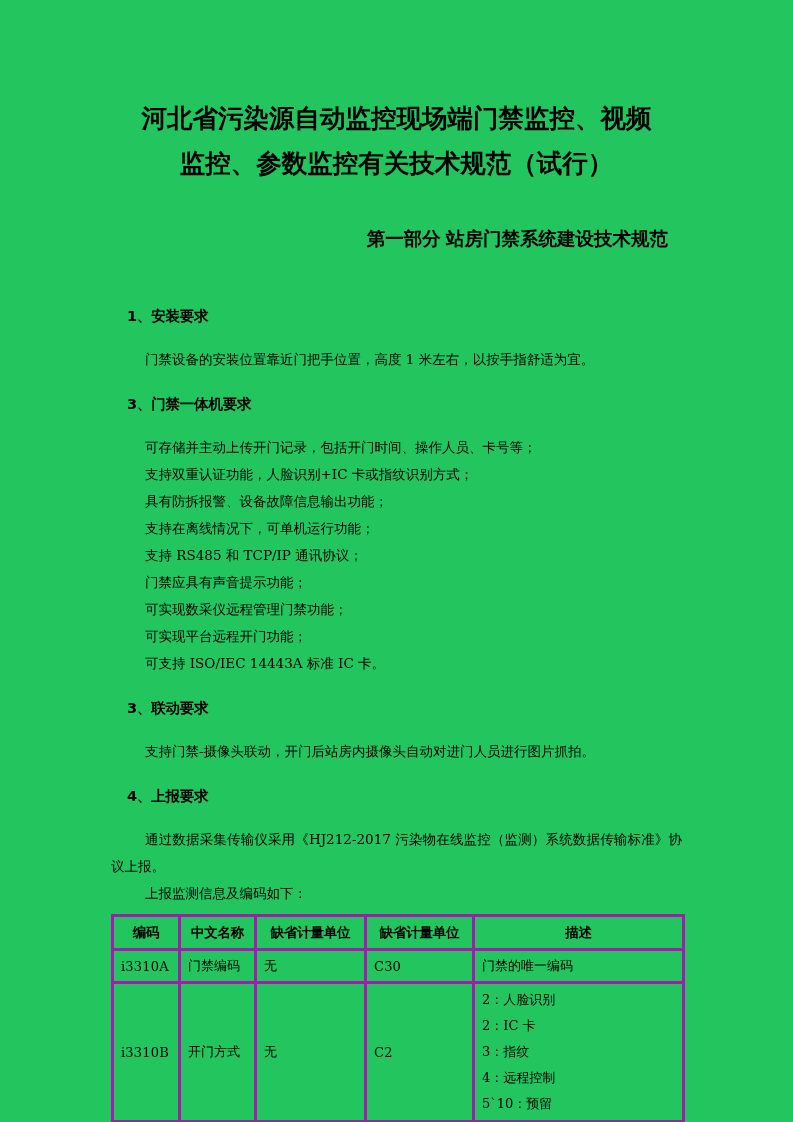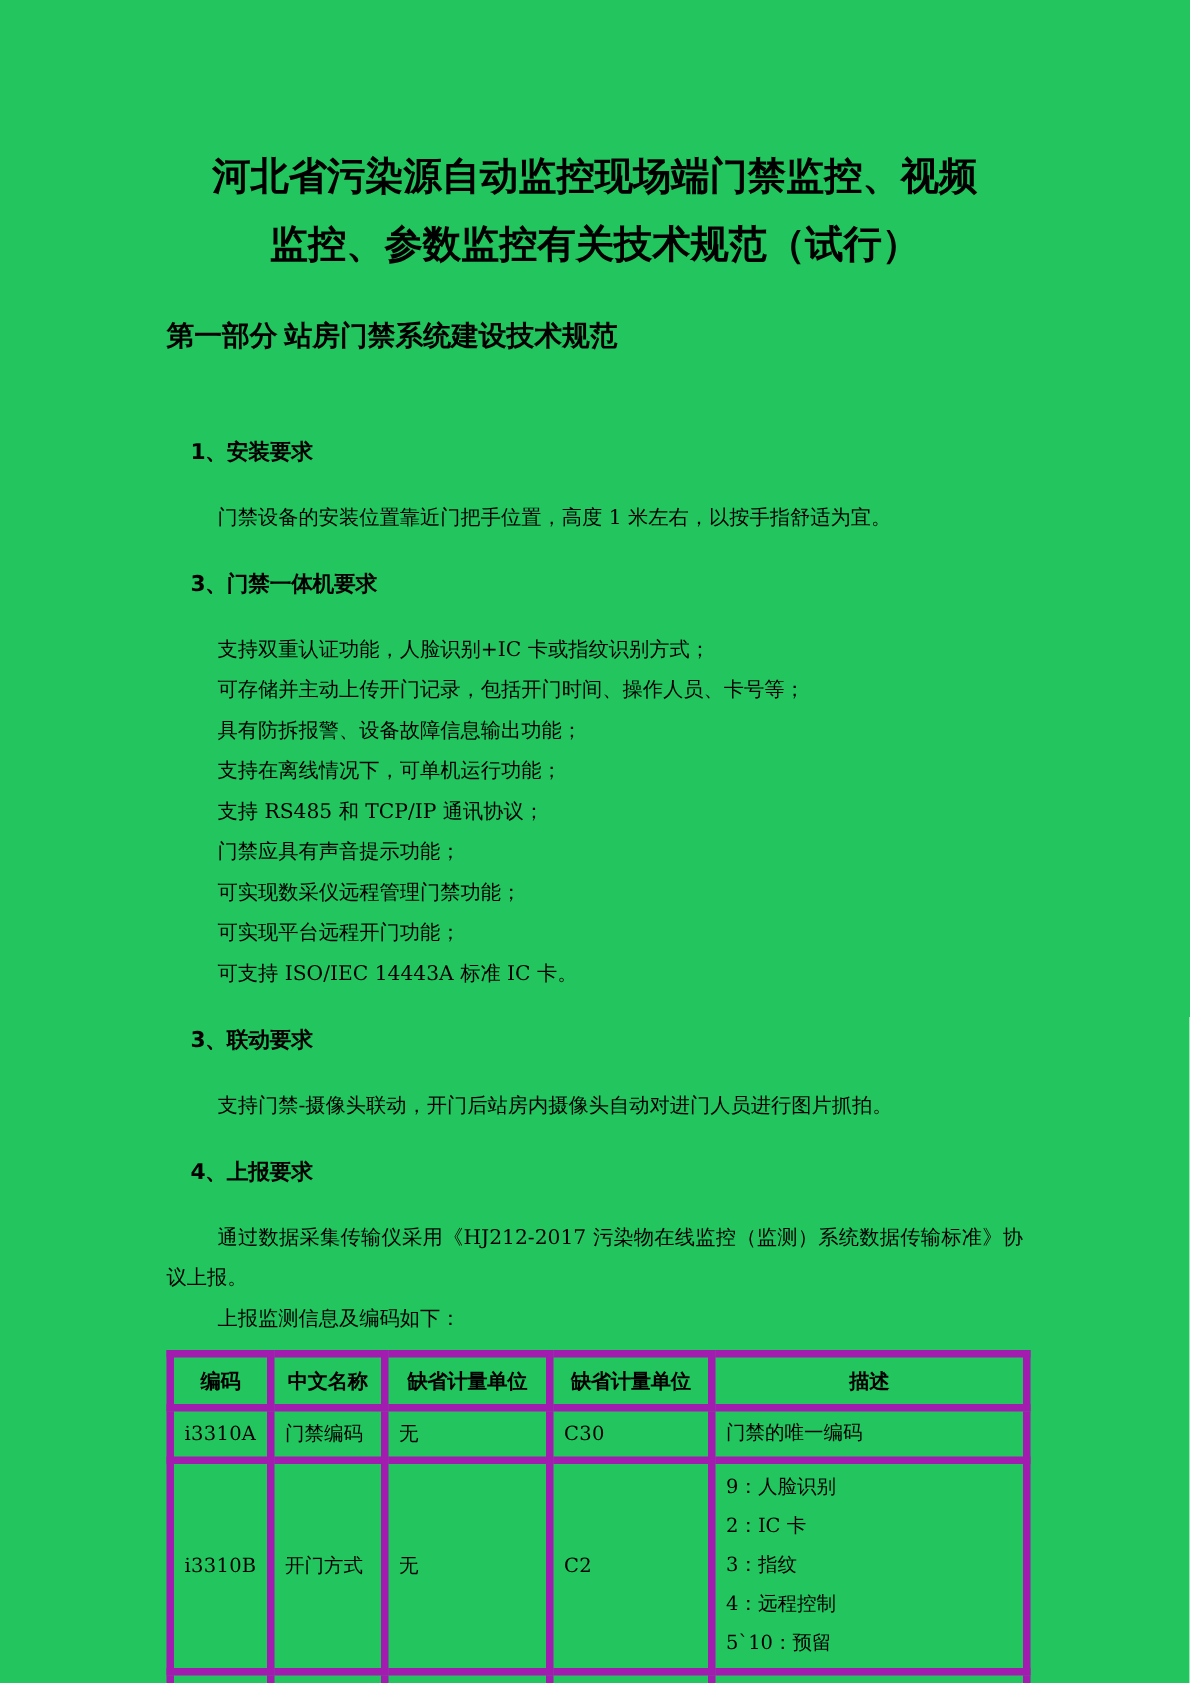--- a/index.html
+++ b/index.html
@@ -43,27 +43,27 @@
     text-align: center;
     letter-spacing: 0px;
     font-family: "DejaVu Serif", "Liberation Serif", serif;
   }
   .doc-title .t-line {
     display: block;
     white-space: nowrap;
   }
 
   .doc-subtitle {
-    margin: 0;
+    margin: 14px;
     padding-top: 24px;
     font-size: 18.5px;
     font-weight: bold;
     line-height: 30px;
-    text-align: left;
-    font-family: Liberation Serif, serif;
+    text-align: right;
+    font-family: Liberation Sans, sans-serif;
   }
 
   
   .section-head {
     font-size: 14.5px;
     font-weight: bold;
     line-height: 27px;
     margin: 16px;
     padding: 0;
     white-space: nowrap;
@@ -96,21 +96,21 @@
 
   
   .tbl-wrap { padding-top: 7px; }
   table.spec {
     border-collapse: collapse;
     width: 571px;
     table-layout: fixed;
     font-family: "DejaVu Serif", "Liberation Serif", serif;
   }
   table.spec td, table.spec th {
-    border: 5px solid #a21caf;
+    border: 3px solid #a21caf;
     padding: 0;
     vertical-align: middle;
     font-weight: normal;
     font-size: 13px;
   }
   table.spec thead th {
     height: 31px;
     text-align: center;
     font-weight: bold;
     font-size: 13.5px;
@@ -160,22 +160,22 @@
       <span class="t-line">河北省污染源自动监控现场端门禁监控、视频</span>
       <span class="t-line">监控、参数监控有关技术规范（试行）</span>
     </h1>
 
     <h2 class="doc-subtitle">第一部分  站房门禁系统建设技术规范</h2>
 
     <p class="section-head sec-1">1、安装要求</p>
     <p class="body-line">门禁设备的安装位置靠近门把手位置，高度 1 米左右，以按手指舒适为宜。</p>
 
     <p class="section-head sec-2">3、门禁一体机要求</p>
+    <p class="body-line">可存储并主动上传开门记录，包括开门时间、操作人员、卡号等；</p>
     <p class="body-line">支持双重认证功能，人脸识别+IC 卡或指纹识别方式；</p>
-    <p class="body-line">可存储并主动上传开门记录，包括开门时间、操作人员、卡号等；</p>
     <p class="body-line">具有防拆报警、设备故障信息输出功能；</p>
     <p class="body-line">支持在离线情况下，可单机运行功能；</p>
     <p class="body-line">支持 RS485 和 TCP/IP 通讯协议；</p>
     <p class="body-line">门禁应具有声音提示功能；</p>
     <p class="body-line">可实现数采仪远程管理门禁功能；</p>
     <p class="body-line">可实现平台远程开门功能；</p>
     <p class="body-line">可支持 ISO/IEC 14443A 标准 IC 卡。</p>
 
     <p class="section-head sec-3">3、联动要求</p>
     <p class="body-line">支持门禁-摄像头联动，开门后站房内摄像头自动对进门人员进行图片抓拍。</p>
@@ -214,21 +214,21 @@
             </td>
           </tr>
 
           <tr class="row-tall">
             <td class="cell-code">i3310B</td>
             <td class="cell-name">开门方式</td>
             <td class="cell-unit">无</td>
             <td class="cell-type">C2</td>
             <td class="cell-desc">
               <ul class="desc-list">
-                <li>9：人脸识别</li>
+                <li>2：人脸识别</li>
                 <li>2：IC 卡</li>
                 <li>3：指纹</li>
                 <li>4：远程控制</li>
                 <li>5`10：预留</li>
               </ul>
             </td>
           </tr>
 
           <tr>
             <td class="cell-code">i3310C</td>

